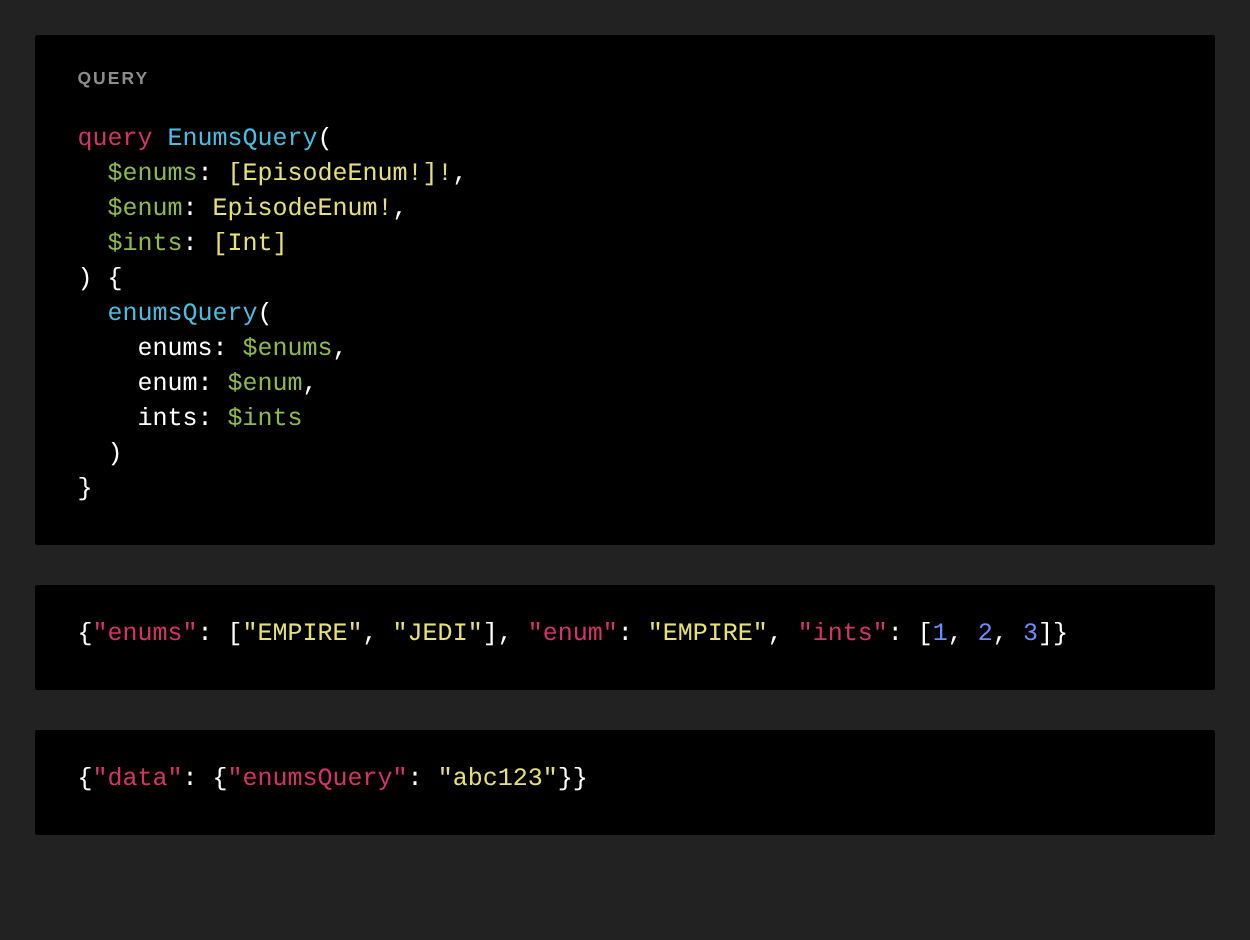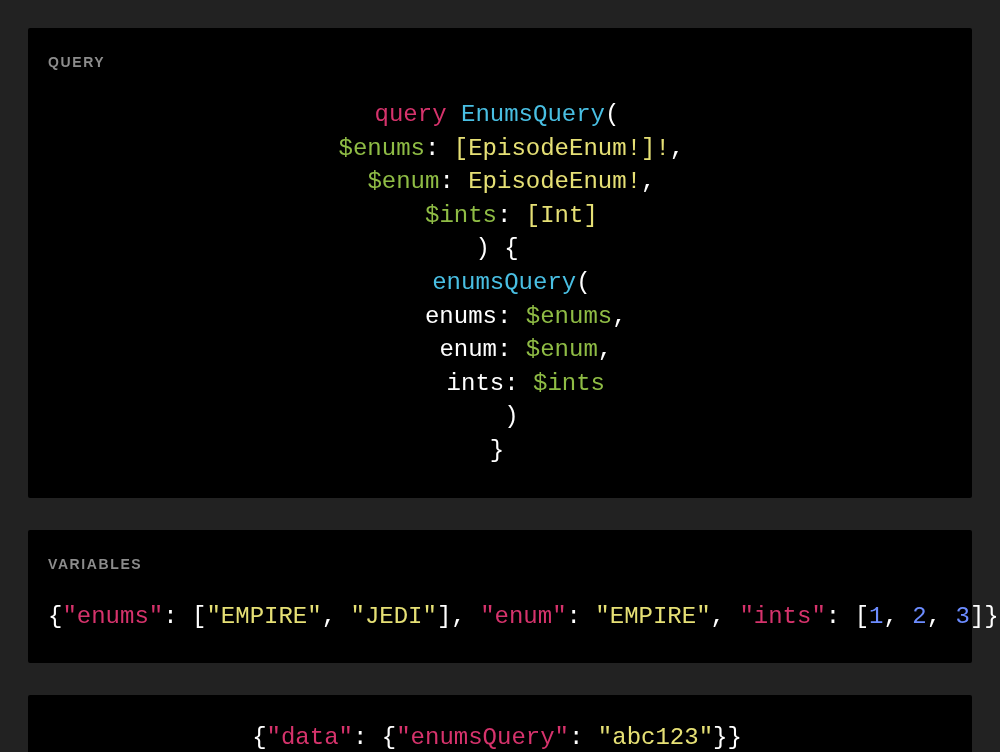--- a/index.html
+++ b/index.html
@@ -9,43 +9,42 @@
     font-family: -apple-system, BlinkMacSystemFont, "Segoe UI", Helvetica, Arial, sans-serif;
     font-size: 16px;
   }
   .page {
     padding: 28px;
     width: 1000px;
     box-sizing: border-box;
   }
   .panel {
     background: #000000;
-    padding: 26px 26px 30px 20px;
+    padding: 26px 26px 30px 34px;
     margin-bottom: 32px;
     border-radius: 2px;
   }
   .panel:last-child {
     margin-bottom: 0;
   }
   .panel-title {
     color: #8c8c8c;
     letter-spacing: 1.6px;
     font-weight: 700;
     font-size: 14px;
     text-transform: uppercase;
     margin-bottom: 28px;
   }
   pre.code {
     margin: 0;
     font-family: ui-monospace, SFMono-Regular, "SF Mono", Menlo, Consolas, "Liberation Mono", monospace;
-    font-size: 24px;
+    font-size: 20px;
     line-height: 1.4;
     color: #ffffff;
     white-space: pre;
-    text-align: center;
   }
   .kw   { color: #d6336c; }     
   .name { color: #49bfe3; }     
   .type { color: #e6e075; }     
   .var  { color: #8fbc45; }     
   .punc { color: #ffffff; }     
   .key  { color: #d6336c; }     
   .str  { color: #e6e075; }     
   .num  { color: #6c8cff; }     
 </style>
@@ -63,21 +62,20 @@
 <span class="punc">)</span> <span class="punc">{</span>
   <span class="name">enumsQuery</span><span class="punc">(</span>
     <span class="punc">enums</span><span class="punc">: </span><span class="var">$enums</span><span class="punc">,</span>
     <span class="punc">enum</span><span class="punc">: </span><span class="var">$enum</span><span class="punc">,</span>
     <span class="punc">ints</span><span class="punc">: </span><span class="var">$ints</span>
   <span class="punc">)</span>
 <span class="punc">}</span></pre>
   </div>
 
   <div class="panel">
-    <div class="panel-title">VARIABLES</div>
     <pre class="code"><span class="punc">{</span><span class="key">"enums"</span><span class="punc">: </span><span class="punc">[</span><span class="str">"EMPIRE"</span><span class="punc">, </span><span class="str">"JEDI"</span><span class="punc">]</span><span class="punc">, </span><span class="key">"enum"</span><span class="punc">: </span><span class="str">"EMPIRE"</span><span class="punc">, </span><span class="key">"ints"</span><span class="punc">: </span><span class="punc">[</span><span class="num">1</span><span class="punc">, </span><span class="num">2</span><span class="punc">, </span><span class="num">3</span><span class="punc">]</span><span class="punc">}</span></pre>
   </div>
 
   <div class="panel">
     <pre class="code"><span class="punc">{</span><span class="key">"data"</span><span class="punc">: </span><span class="punc">{</span><span class="key">"enumsQuery"</span><span class="punc">: </span><span class="str">"abc123"</span><span class="punc">}</span><span class="punc">}</span></pre>
   </div>
 
 </div>
 
 </body></html>

